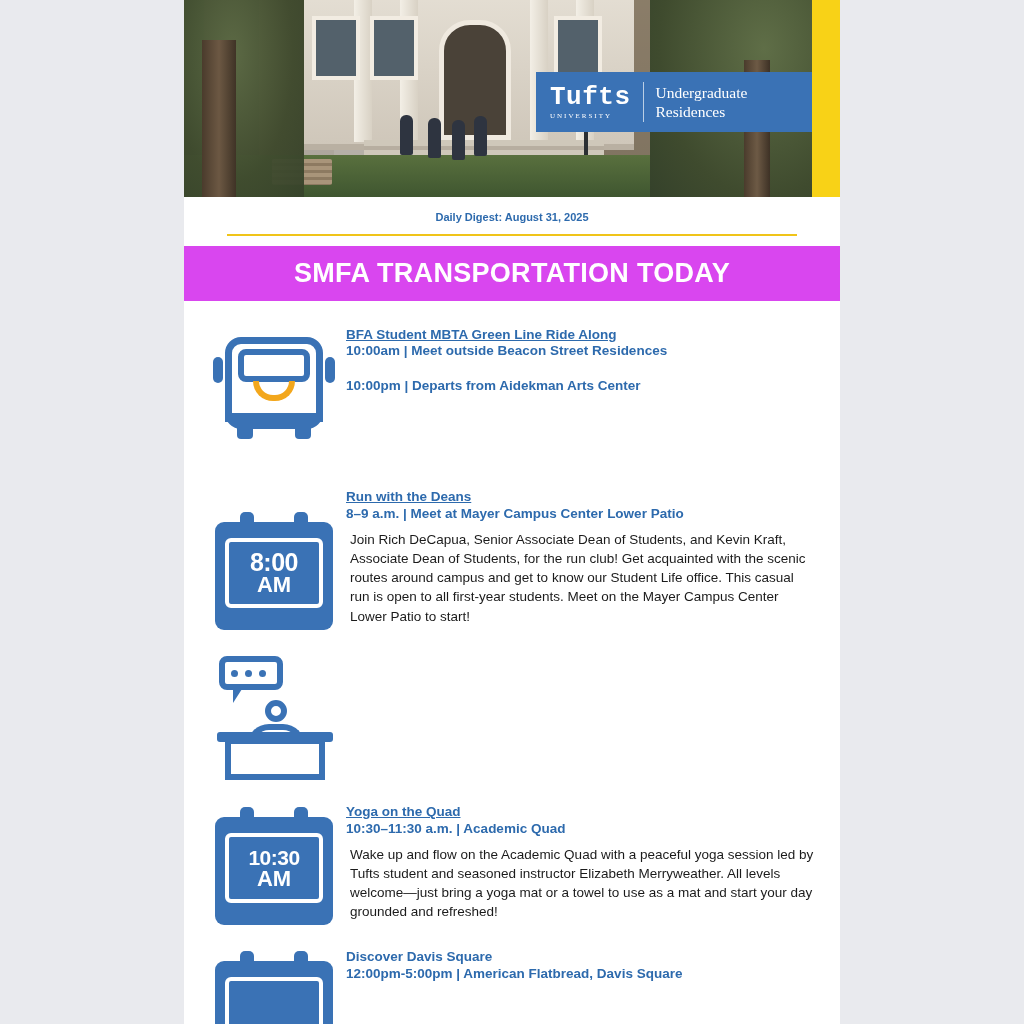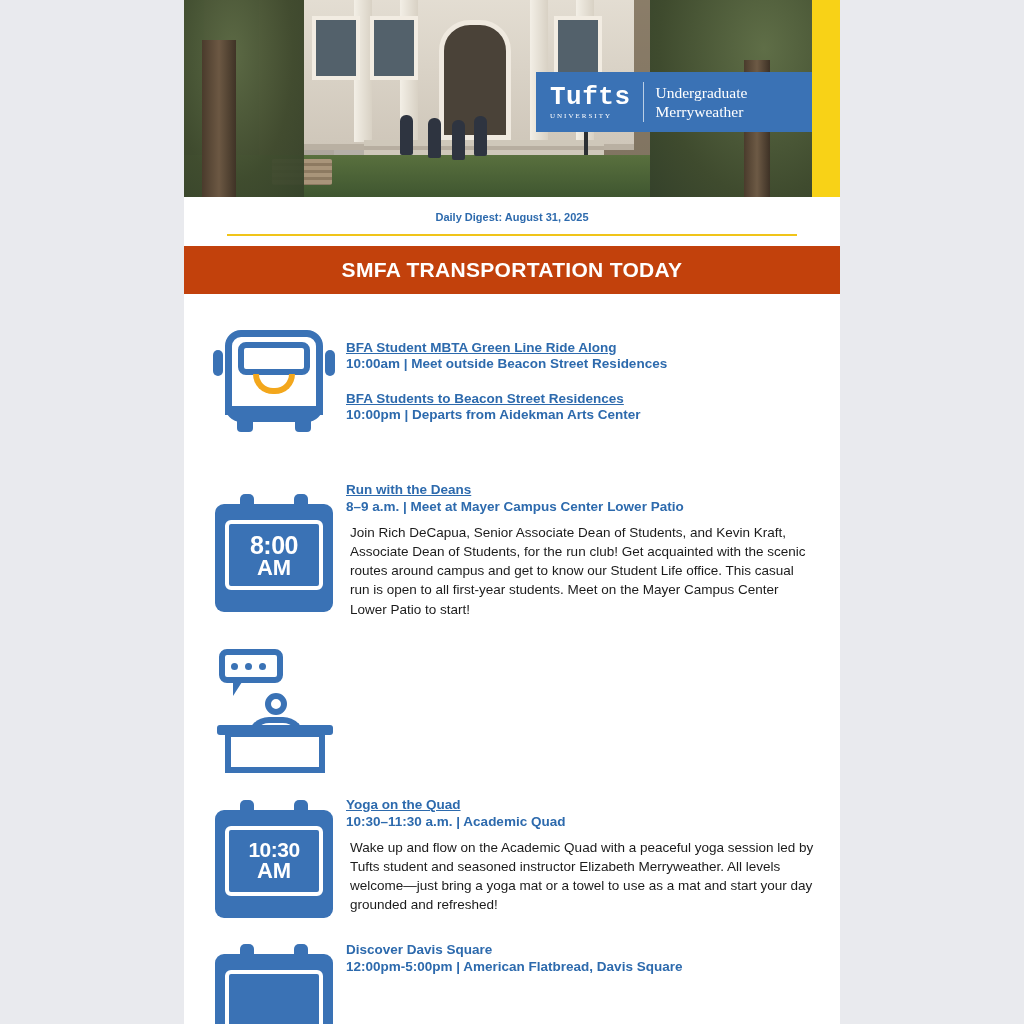--- a/index.html
+++ b/index.html
@@ -181,44 +181,44 @@
   }
   .digest-rule {
     width: 570px;
     height: 2px;
     background: #f0c419;
     margin: 11px auto 0;
   }
 
   
   .section-head {
-    background: #c2410c;
+    background: #d946ef;
     color: #fff;
     text-align: center;
-    font-size: 21px;
+    font-size: 27px;
     font-weight: bold;
     letter-spacing: .3px;
     padding: 12px 4px;
   }
 
   
   .rows {
     background: #fff;
     padding: 6px 0 0;
   }
   .row {
     display: flex;
     padding: 14px 22px 10px 22px;
     box-sizing: border-box;
   }
   .row-icon {
     width: 136px;
     flex: 0 0 136px;
     display: flex;
-    align-items: center;
+    align-items: flex-end;
     justify-content: center;
     padding-top: 2px;
   }
   .row-body {
     flex: 1;
     padding-left: 4px;
   }
   .evt-title {
     color: #2d6aad;
     font-size: 13.5px;
@@ -234,21 +234,21 @@
     font-size: 13.5px;
     font-weight: bold;
     margin: 0 0 9px;
   }
   .evt-desc {
     color: #1b1b1b;
     font-size: 13.5px;
     line-height: 1.42;
     margin: 4px;
   }
-  .transport-block .evt-title { margin-bottom: 1px; margin-top: 20px; }
+  .transport-block .evt-title { margin-bottom: 1px; }
   .transport-block .evt-meta { margin-bottom: 20px; }
   .transport-block .evt-meta.last { margin-bottom: 8px; }
   .transport-row { padding-top: 20px; padding-bottom: 22px; }
 
   
   .cal {
     width: 118px; height: 118px;
     position: relative;
   }
   .cal-tab {
@@ -419,21 +419,21 @@
     <div class="hero-yellow"></div>
 
     <div class="hero-logo">
       <div>
         <div class="logo-tufts">Tufts</div>
         <div class="logo-univ">UNIVERSITY</div>
       </div>
       <div class="logo-sep"></div>
       <div>
         <div class="logo-sub">Undergraduate</div>
-        <div class="logo-sub">Merryweather</div>
+        <div class="logo-sub">Residences</div>
       </div>
     </div>
   </div>
 
   <div class="digest">
     <div class="digest-text">Daily Digest: August 31, 2025</div>
     <div class="digest-rule"></div>
   </div>
 
   <div class="section-head">SMFA TRANSPORTATION TODAY</div>
@@ -447,21 +447,20 @@
           <div class="bus-window"></div>
           <div class="bus-smile"></div>
           <div class="bus-base"></div>
           <div class="bus-wheel l"></div>
           <div class="bus-wheel r"></div>
         </div>
       </div>
       <div class="row-body transport-block">
         <div class="evt-title link">BFA Student MBTA Green Line Ride Along</div>
         <div class="evt-meta">10:00am | Meet outside Beacon Street Residences</div>
-        <div class="evt-title link">BFA Students to Beacon Street Residences</div>
         <div class="evt-meta last">10:00pm | Departs from Aidekman Arts Center</div>
       </div>
     </div>
   </div>
 
   <div class="rows">
 
     <div class="row">
       <div class="row-icon">
         <div class="cal">

